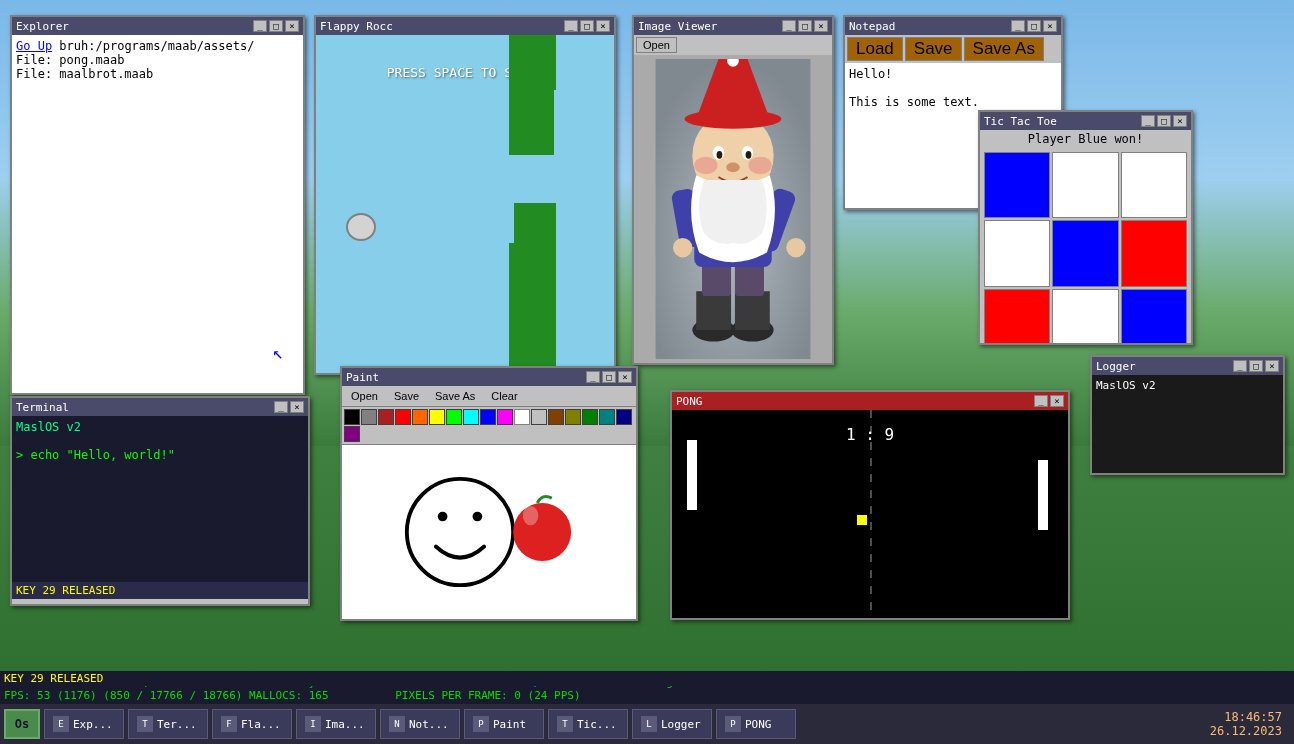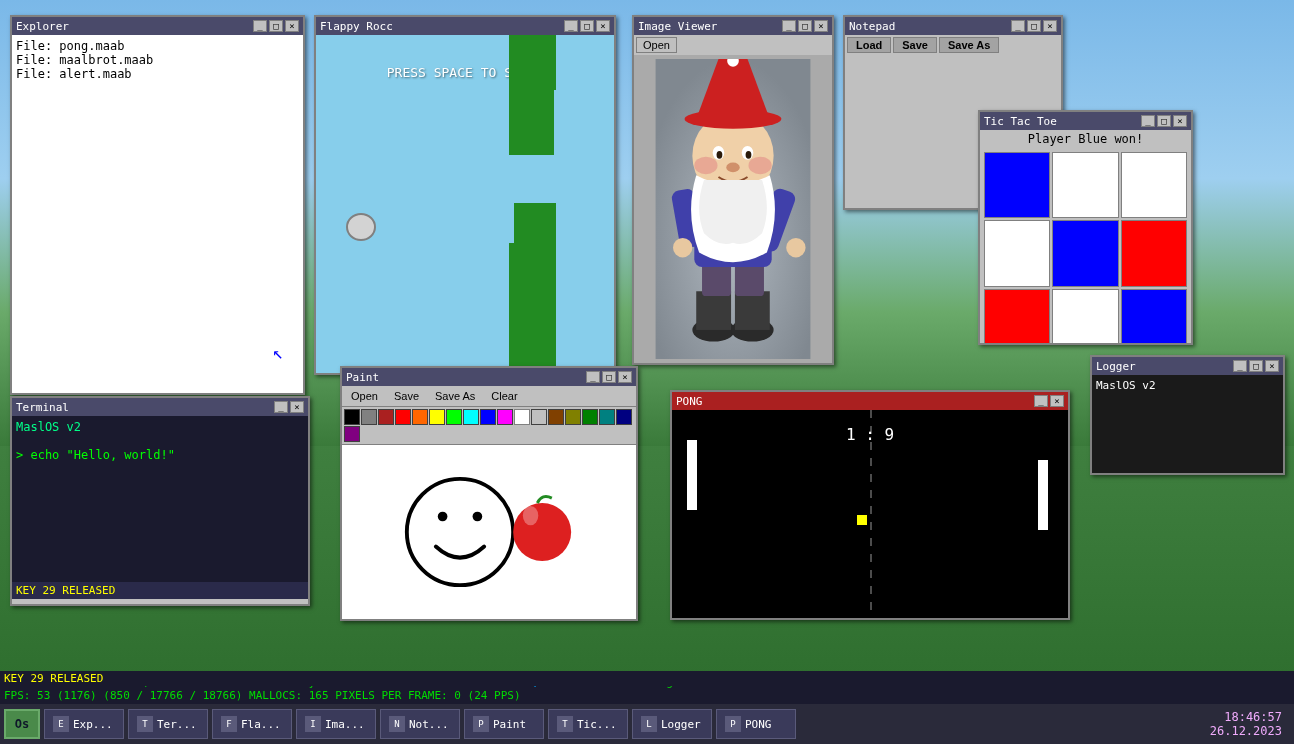--- a/index.html
+++ b/index.html
@@ -230,25 +230,24 @@
 
     .notepad-toolbar {
       background: #c0c0c0;
       padding: 2px;
       display: flex;
       gap: 2px;
     }
 
     .np-btn {
       padding: 1px 8px;
-      background: #a3a3a3;
+      background: #a16207;
       border: 1px solid #808080;
-      font-size: 11px;
+      font-size: 17px;
       cursor: pointer;
-      font-weight: bold;
     }
 
     
     #tictactoe {
       left: 978px;
       top: 110px;
       width: 215px;
       height: 235px;
     }
 
@@ -473,21 +472,21 @@
       height: 16px;
       background: #5a5a7a;
       display: inline-flex;
       align-items: center;
       justify-content: center;
       font-size: 9px;
     }
 
     .taskbar-clock {
       margin-left: auto;
-      color: #f0abfc;
+      color: #fdba74;
       font-size: 12px;
       text-align: right;
       padding: 2px 8px;
     }
 
     
     .key-status {
       position: absolute;
       bottom: 58px;
       left: 0;
@@ -512,23 +511,26 @@
   <div class="window-titlebar">
     <span class="title">Explorer</span>
     <div class="window-controls">
       <div class="win-btn">_</div>
       <div class="win-btn">□</div>
       <div class="win-btn">×</div>
     </div>
   </div>
   <div class="window-content">
     <div class="explorer-content">
+      <div>
+        <span class="go-up">Go Up</span>
+        <span> bruh:/programs/maab/assets/</span>
+      </div>
       <div>File: pong.maab</div>
       <div>File: maalbrot.maab</div>
-      <div>File: alert.maab</div>
       <div style="position:absolute; bottom: 30px; right: 20px;">
         <span class="cursor" style="color:blue; font-size:18px;">↖</span>
       </div>
     </div>
   </div>
 </div>
 
 <div class="window" id="terminal">
   <div class="window-titlebar">
     <span class="title">Terminal</span>
@@ -647,20 +649,25 @@
     <div class="window-controls">
       <div class="win-btn">_</div>
       <div class="win-btn">□</div>
       <div class="win-btn">×</div>
     </div>
   </div>
   <div class="notepad-toolbar">
     <button class="np-btn">Load</button>
     <button class="np-btn">Save</button>
     <button class="np-btn">Save As</button>
+  </div>
+  <div style="background:white;flex:1;padding:4px;font-family:monospace;font-size:12px;">
+    <div>Hello!</div>
+    <div>&nbsp;</div>
+    <div>This is some text.</div>
   </div>
 </div>
 
 <div class="window" id="tictactoe">
   <div class="window-titlebar">
     <span class="title">Tic Tac Toe</span>
     <div class="window-controls">
       <div class="win-btn">_</div>
       <div class="win-btn">□</div>
       <div class="win-btn">×</div>
@@ -776,21 +783,21 @@
     </div>
   </div>
 </div>
 
 <div class="statusbar">
   <div class="row1">
     <span>HEAP: Used Count: 628, </span><span>Used</span><span> Amount</span><span>: 20071008 Bytes – </span><span class="heap-alloc">GLOB ALLOC: Used: 89932 KB / 933152 KB</span><span> – Runnings Tasks: 10</span>
   </div>
   <div class="row2">
     <span>FPS: 53 (1176) (850 / 17766 / 18766)  MALLOCS: 165</span>
-    <span style="">PIXELS PER FRAME: 0 (24 PPS)</span>
+    <span style="margin-left:60px;">PIXELS PER FRAME: 0 (24 PPS)</span>
   </div>
 </div>
 
 <div class="key-status">
   <span>KEY 29 RELEASED</span>
 </div>
 
 <div class="taskbar">
   <div class="taskbar-start">
     <span>Os</span>

